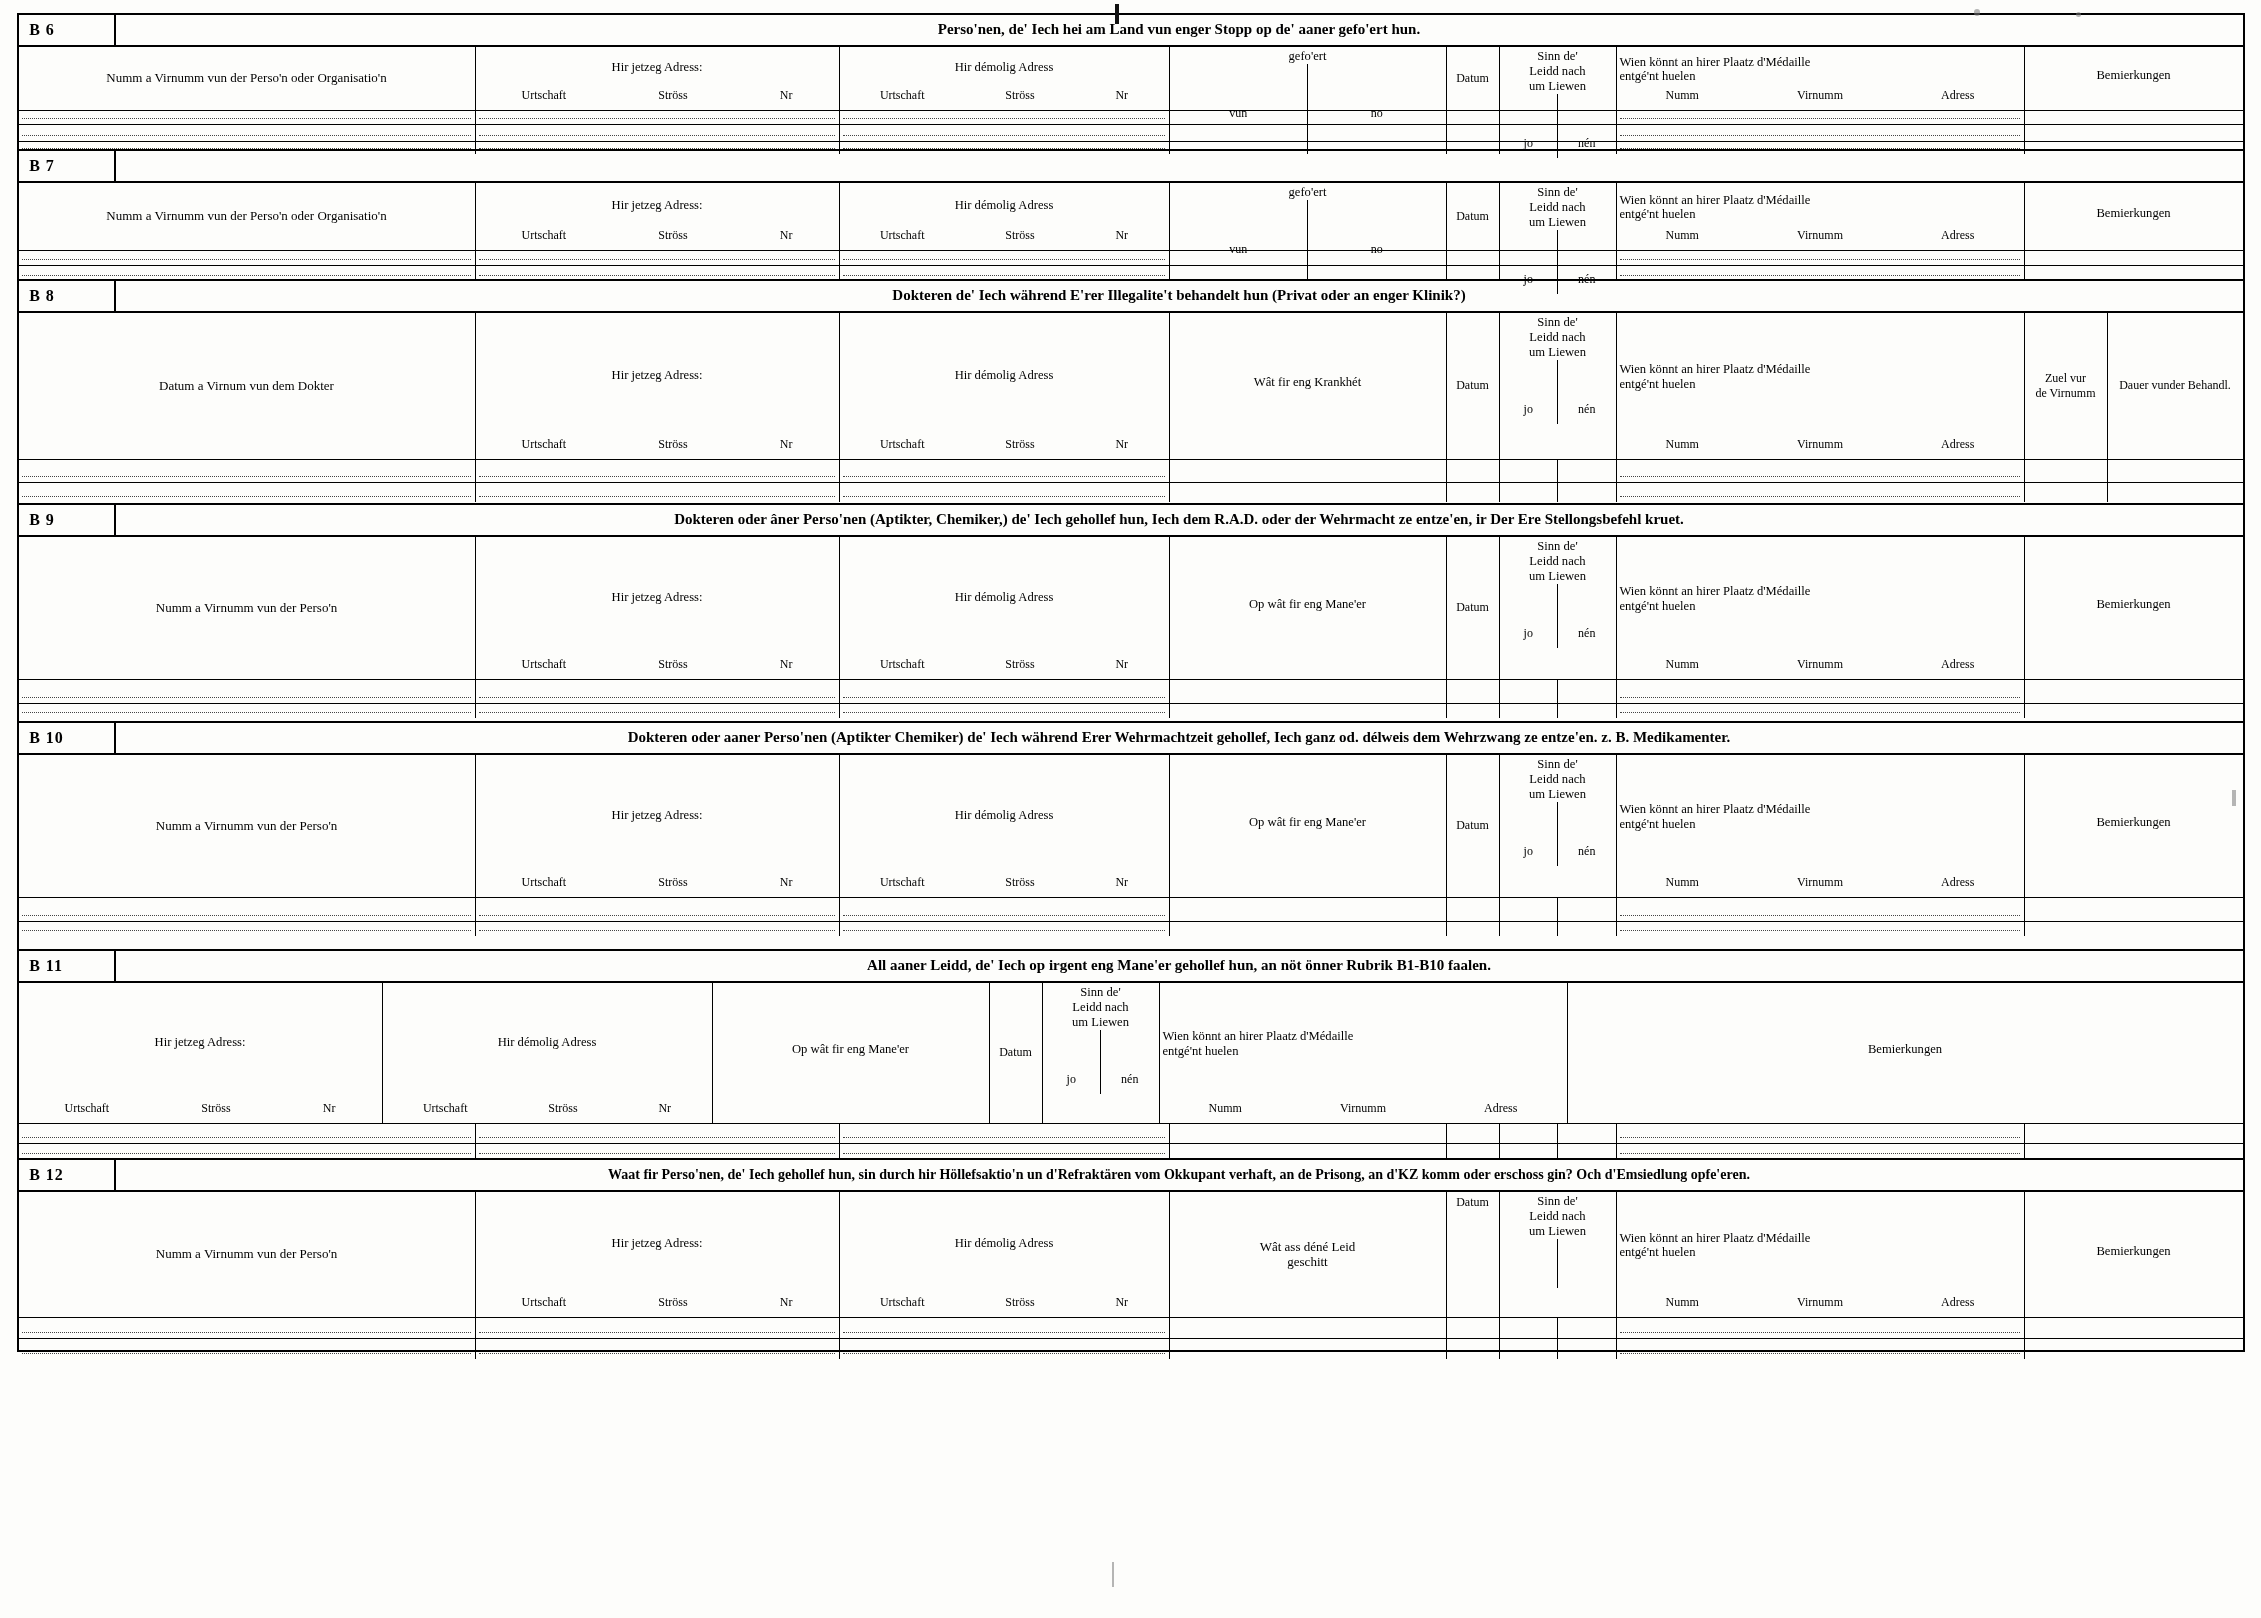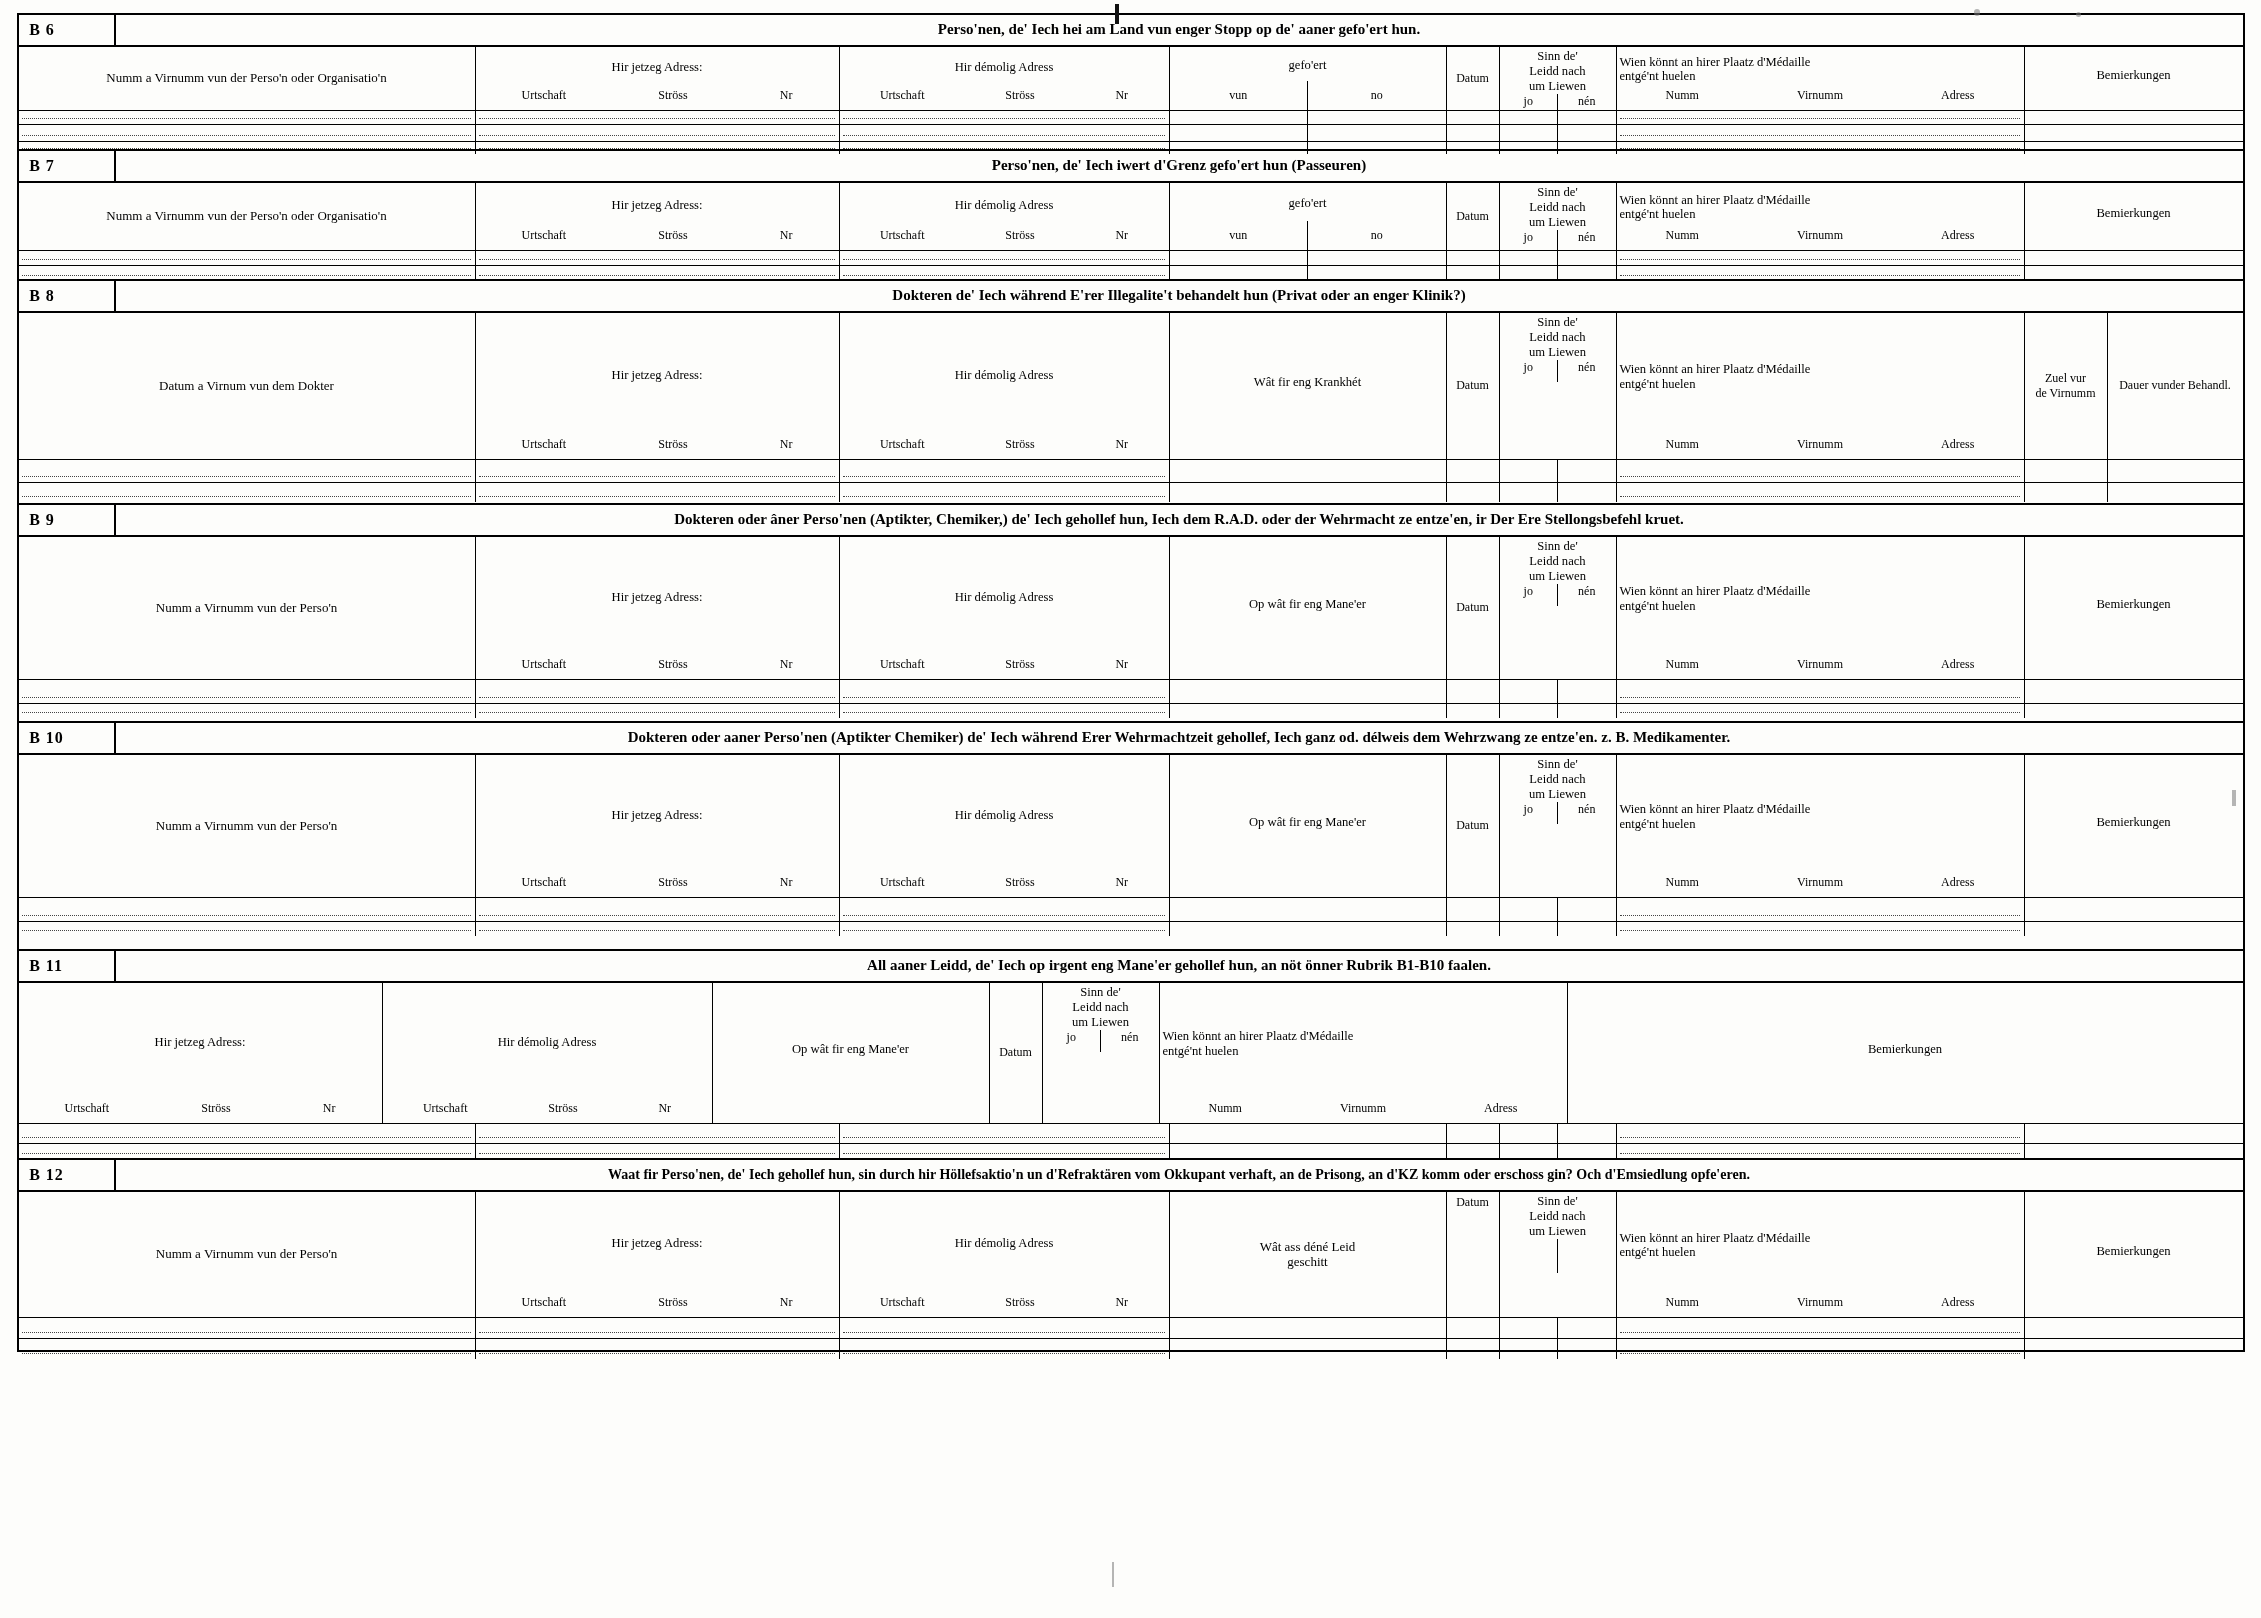--- a/index.html
+++ b/index.html
@@ -116,21 +116,21 @@
   }
   .subsplit > div {
     flex: 1 1 0;
     border-right: 1.5px solid #000;
     display: flex;
     align-items: flex-end;
     justify-content: center;
     font-size: 12px;
     padding-bottom: 6.8px;
   }
-  .subsplit > div:last-child { border-right: none; }
+  .subsplit > div:last-child { border-right: none; margin-top: 42px; }
 
   .stack-label {
     text-align: center;
     font-size: 12.6px;
     line-height: 1.18;
     padding: 2.9px 1.9px 0 1.9px;
   }
 
   .data-rows { display: block; }
   .data-row {
@@ -308,21 +308,20 @@
               <div class="dotline"></div>
             </div>
           <div class="cell" style="flex:1 1 auto;"></div>
         </div>
       </div>
     </div>
 
     <div class="block" style="height:130px;">
       <div class="title-row">
         <div class="title-code">B 7</div>
-        <div class="title-text">Perso'nen, de' Iech iwert d'Grenz gefo'ert hun  (Passeuren)</div>
       </div>
       <div class="hdr-row" style="height:67px;">
         <div class="col" style="width:457px;flex:0 0 457px;">
           <div class="col-center">Numm a Virnumm vun der Perso'n oder Organisatio'n</div>
         </div>
         <div class="col" style="width:364px;flex:0 0 364px;">
           <div class="col-top">Hir jetzeg Adress:</div>
           <div class="col-sub">
             <span>Urtschaft</span>
             <span>Ströss</span>

